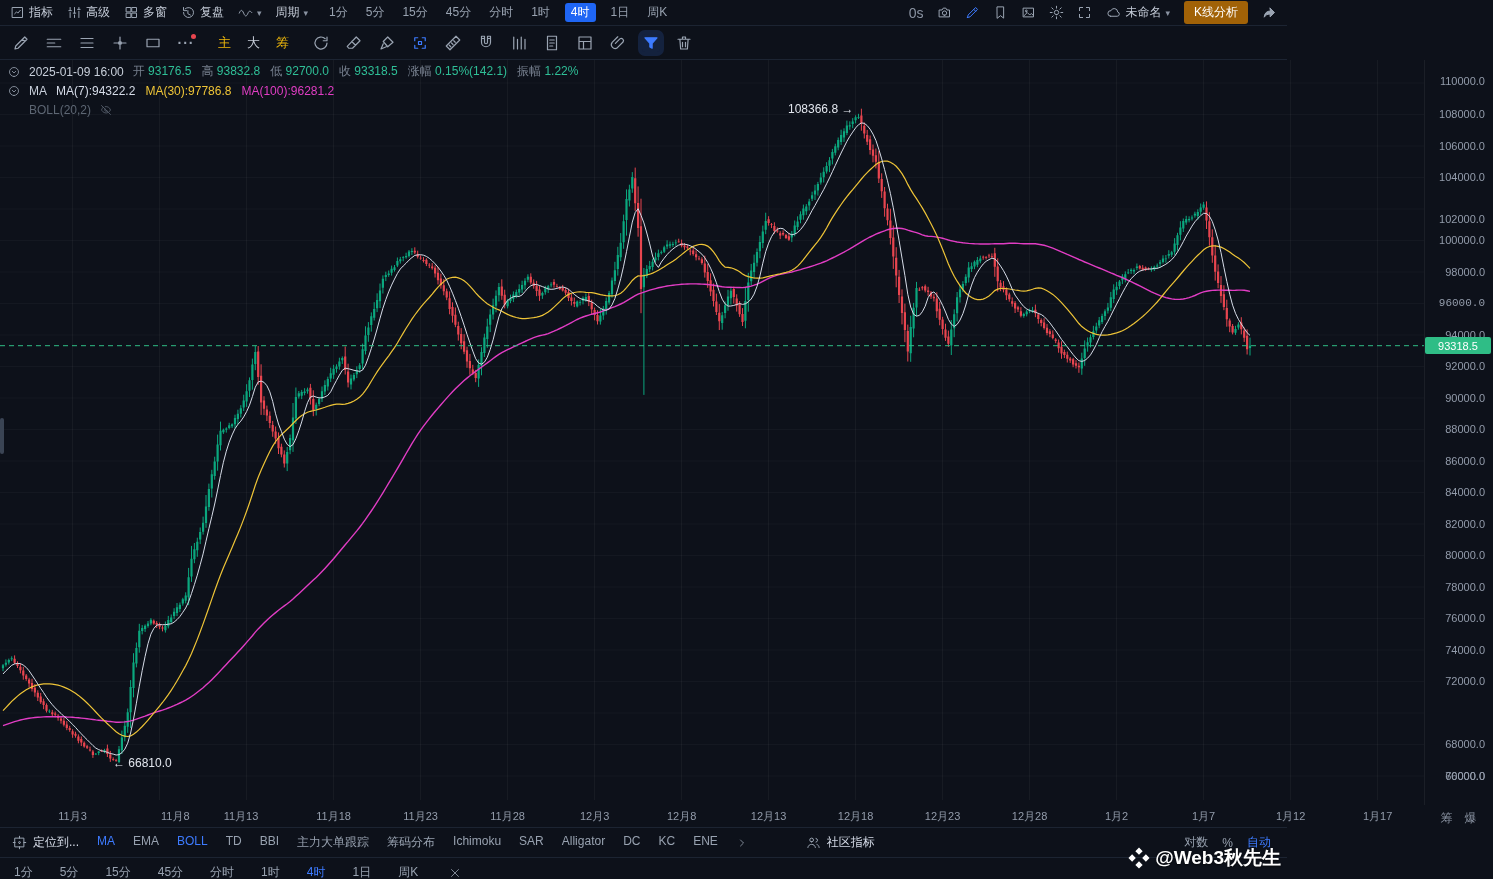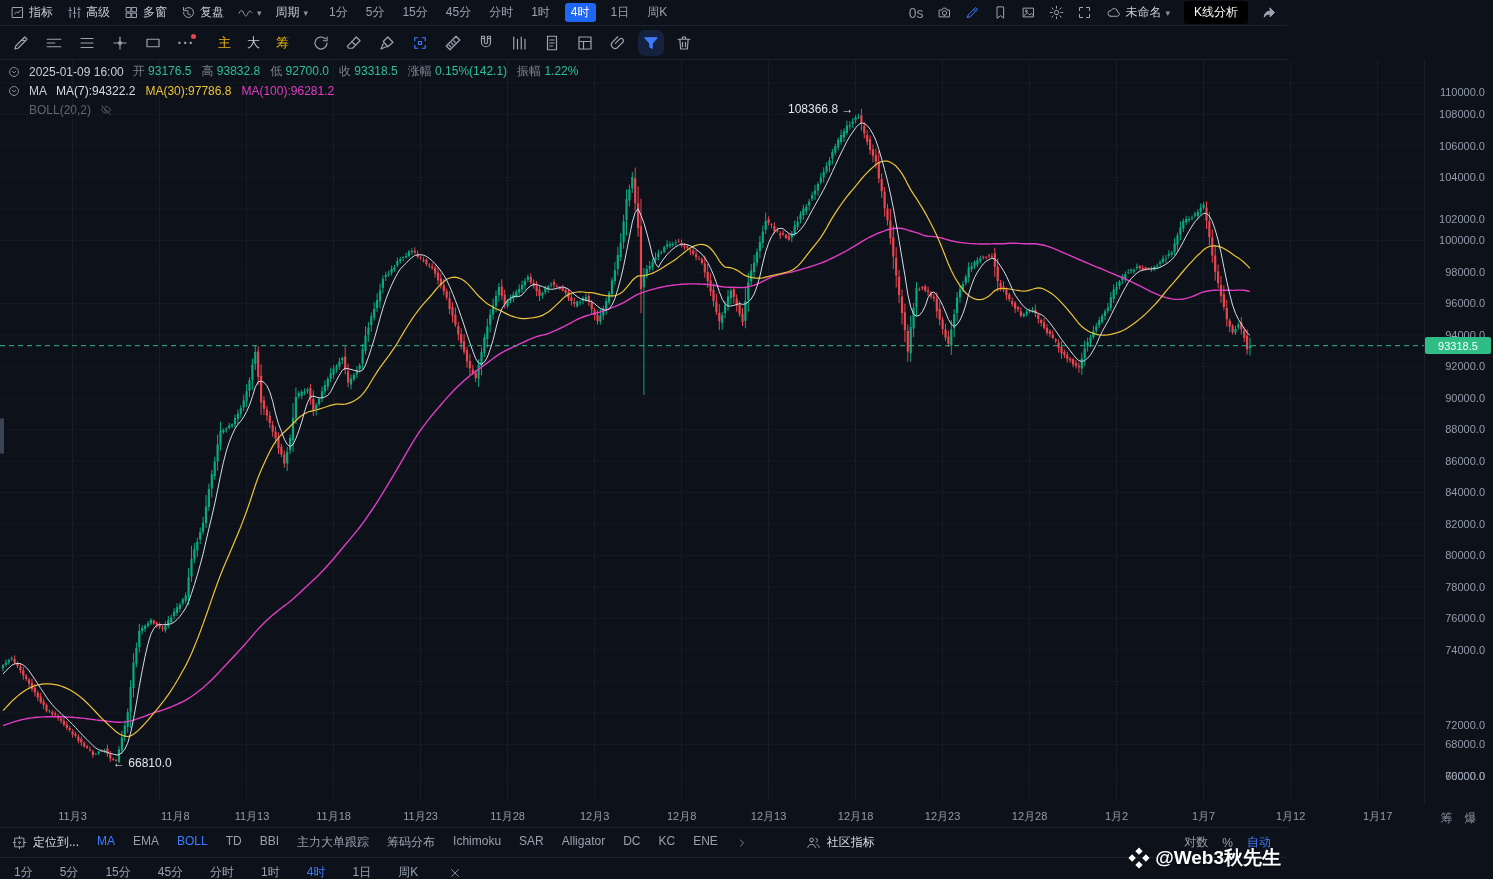--- a/index.html
+++ b/index.html
@@ -8,21 +8,21 @@
 
   
   .topbar{position:absolute;top:0;left:0;right:0;height:26px;display:flex;align-items:center;justify-content:space-between;padding:0 10px;border-bottom:1px solid #1c2432;box-sizing:border-box}
   .tb-group{display:flex;align-items:center;gap:14px}
   .tb-item{display:inline-flex;align-items:center;gap:4px;color:#c3cad6;cursor:pointer;white-space:nowrap}
   .caret{font-size:9px;color:#8a93a2}
   .tfs{display:flex;align-items:center;gap:12px;margin-left:4px}
   .tf{color:#98a2b0;cursor:pointer;padding:1px 3px;border-radius:3px}
   .tf.active{background:#1f66f4;color:#fff;padding:1px 6px}
   .countdown{color:#8a93a2;font-size:14px}
-  .btn-blue{background:#000000;color:#fff;border:none;border-radius:3px;padding:3px 10px;font-size:12px;font-family:inherit;cursor:pointer}
+  .btn-blue{background:#a16207;color:#fff;border:none;border-radius:3px;padding:3px 10px;font-size:12px;font-family:inherit;cursor:pointer}
 
   
   .icn{width:18px;height:18px;display:inline-flex;align-items:center;justify-content:center;color:#9aa4b2;cursor:pointer;position:relative;flex:0 0 auto}
   .icn svg{width:100%;height:100%}
   .icn.s14{width:15px;height:15px}
   .icn.s12{width:12px;height:12px}
   .icn.accent{color:#3d7bff}
   .icn.active{color:#3d7bff;background:rgba(61,123,255,.16);border-radius:3px;box-shadow:0 0 0 4px rgba(61,123,255,.16)}
   .icn.dim{color:#5d6673}
   .dots{font-size:14px;font-weight:bold;letter-spacing:1px;line-height:10px}
@@ -336,48 +336,48 @@
         <span class="dim-t" style="margin-left:21px">BOLL(20,2)</span>
         <span class="icn s12 dim">
             <svg viewBox="0 0 24 24">
               <path d="M3 3l18 18M10.5 5.2A10 10 0 0 1 21 12a14.7 14.7 0 0 1-2.7 3.4M6.5 6.5A14.4 14.4 0 0 0 3 12s3.4 6 9 6c1.3 0 2.4-.3 3.4-.7M9.9 9.9a3 3 0 0 0 4.2 4.2" fill="none" stroke="currentColor" stroke-width="1.6" stroke-linecap="round" stroke-linejoin="round"></path>
             </svg>
           </span>
       </div>
     </div>
 
     <div class="yaxis" id="yaxis">
-        <span class="y-tick" style="top: 26px;">110000.0</span>
+        <span class="y-tick" style="top: 15px;">110000.0</span>
         <span class="y-tick" style="top: 48px;">108000.0</span>
         <span class="y-tick" style="top: 79.5px;">106000.0</span>
         <span class="y-tick" style="top: 111px;">104000.0</span>
         <span class="y-tick" style="top: 153px;">102000.0</span>
         <span class="y-tick" style="top: 174px;">100000.0</span>
         <span class="y-tick" style="top: 205.5px;">98000.0</span>
-        <span class="y-tick" style="top: 237px;">96000.0</span>
+        <span class="y-tick" style="top: 237px; font-family: Liberation Mono, monospace;">96000.0</span>
         <span class="y-tick" style="top: 268.5px;">94000.0</span>
         <span class="y-tick" style="top: 300px;">92000.0</span>
         <span class="y-tick" style="top: 331.5px;">90000.0</span>
         <span class="y-tick" style="top: 363px;">88000.0</span>
         <span class="y-tick" style="top: 394.5px;">86000.0</span>
         <span class="y-tick" style="top: 426px;">84000.0</span>
         <span class="y-tick" style="top: 457.5px;">82000.0</span>
         <span class="y-tick" style="top: 489px;">80000.0</span>
         <span class="y-tick" style="top: 520.5px;">78000.0</span>
         <span class="y-tick" style="top: 552px;">76000.0</span>
         <span class="y-tick" style="top: 583.5px;">74000.0</span>
-        <span class="y-tick" style="top: 615px; margin-top: 44px;">72000.0</span>
+        <span class="y-tick" style="top: 615px;">72000.0</span>
         <span class="y-tick" style="top: 662px; margin-top: 48px;">70000.0</span>
         <span class="y-tick" style="top: 678px;">68000.0</span>
         <span class="y-tick" style="top: 709.5px;">66000.0</span>
       </div>
     <div class="xaxis" id="xaxis">
         <span class="x-label" style="left: 42.6px;">11月3</span>
         <span class="x-label" style="left: 129.6px; text-align: right;">11月8</span>
-        <span class="x-label" style="left: 222px;">11月13</span>
+        <span class="x-label" style="left: 211px;">11月13</span>
         <span class="x-label" style="left: 303.6px;">11月18</span>
         <span class="x-label" style="left: 390.6px;">11月23</span>
         <span class="x-label" style="left: 477.6px;">11月28</span>
         <span class="x-label" style="left: 564.6px;">12月3</span>
         <span class="x-label" style="left: 651.6px;">12月8</span>
         <span class="x-label" style="left: 738.6px;">12月13</span>
         <span class="x-label" style="left: 825.6px;">12月18</span>
         <span class="x-label" style="left: 912.6px;">12月23</span>
         <span class="x-label" style="left: 999.6px;">12月28</span>
         <span class="x-label" style="left: 1086.6px;">1月2</span>

